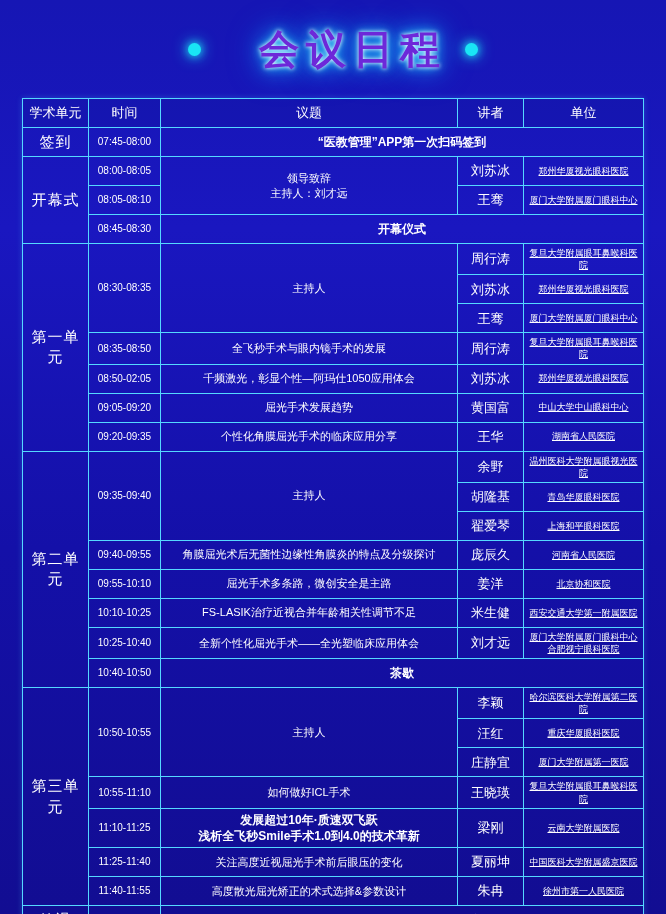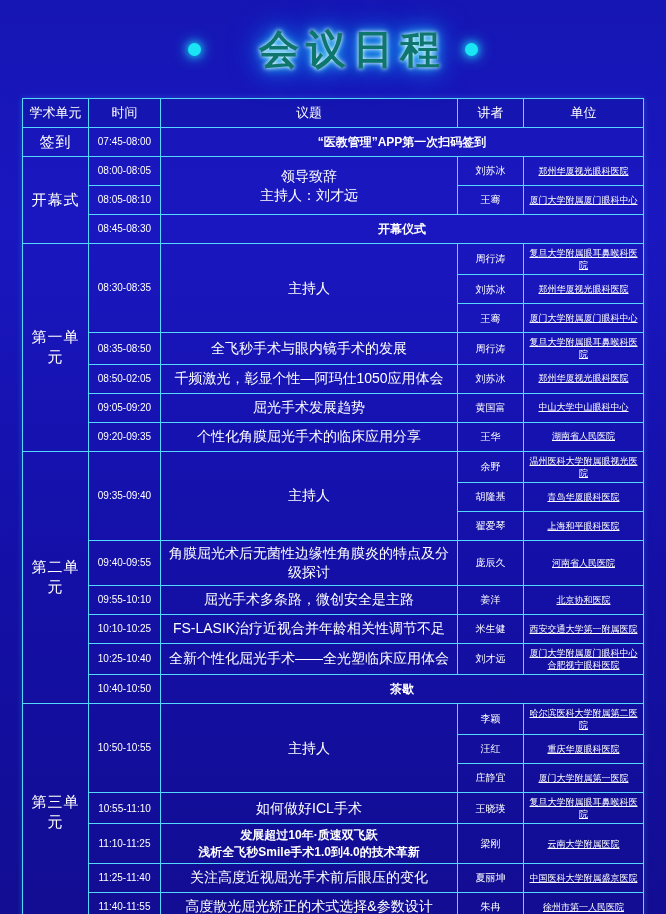--- a/index.html
+++ b/index.html
@@ -33,21 +33,21 @@
     width: 13px;
     height: 13px;
     border-radius: 50%;
     background: #19e5f5;
     box-shadow: 0 0 8px #19e5f5, 0 0 16px #19e5f5;
   }
   .title {
     font-size: 40px;
     font-weight: bold;
     letter-spacing: 7px;
-    color: #0f766e;
+    color: #6d28d9;
     text-shadow:
       0 0 4px #ffffff,
       0 0 10px #35e7ff,
       0 0 22px #18b7ff,
       0 0 34px #0c7bff;
     font-family: "DejaVu Sans", "Liberation Sans", sans-serif;
     margin-left: 40px;
   }
 
   
@@ -82,28 +82,28 @@
   .c-topic  { width: auto; }
   .c-speaker{ width: 66px; }
   .c-org    { width: 120px; }
 
   td.unit, td.time {
     font-size: 10px;
     color: #ffffff;
   }
   td.unit { font-size: 15px; }
   td.topic {
-    font-size: 14px;
+    font-size: 11px;
   }
   td.topic.bold {
     font-weight: bold;
     font-size: 12px;
   }
   td.speaker {
-    font-size: 10px;
+    font-size: 13px;
   }
   td.org {
     font-size: 9px;
     color: #e9f7ff;
     text-decoration: underline;
   }
   tr.row-h30 td { height: 22px; }
 
   .u-full { letter-spacing: 1px; }
 

